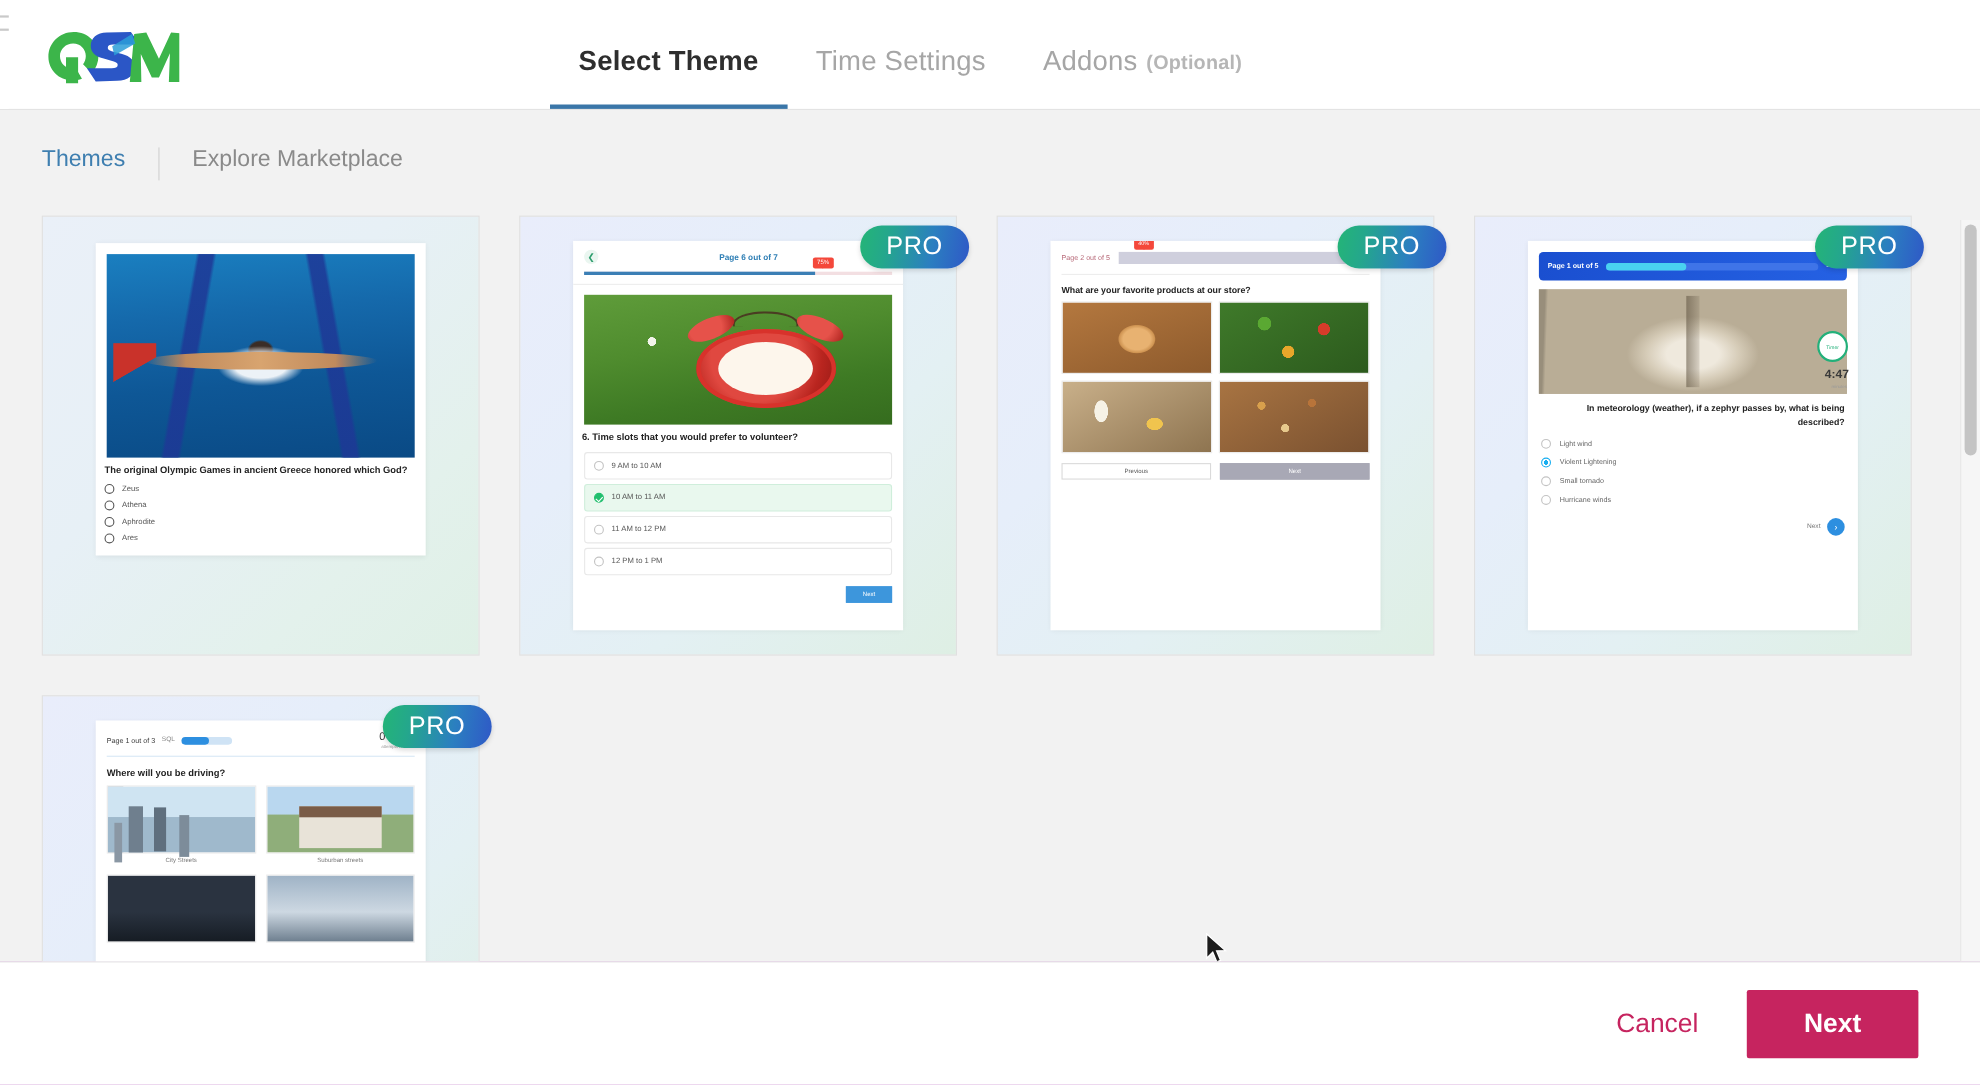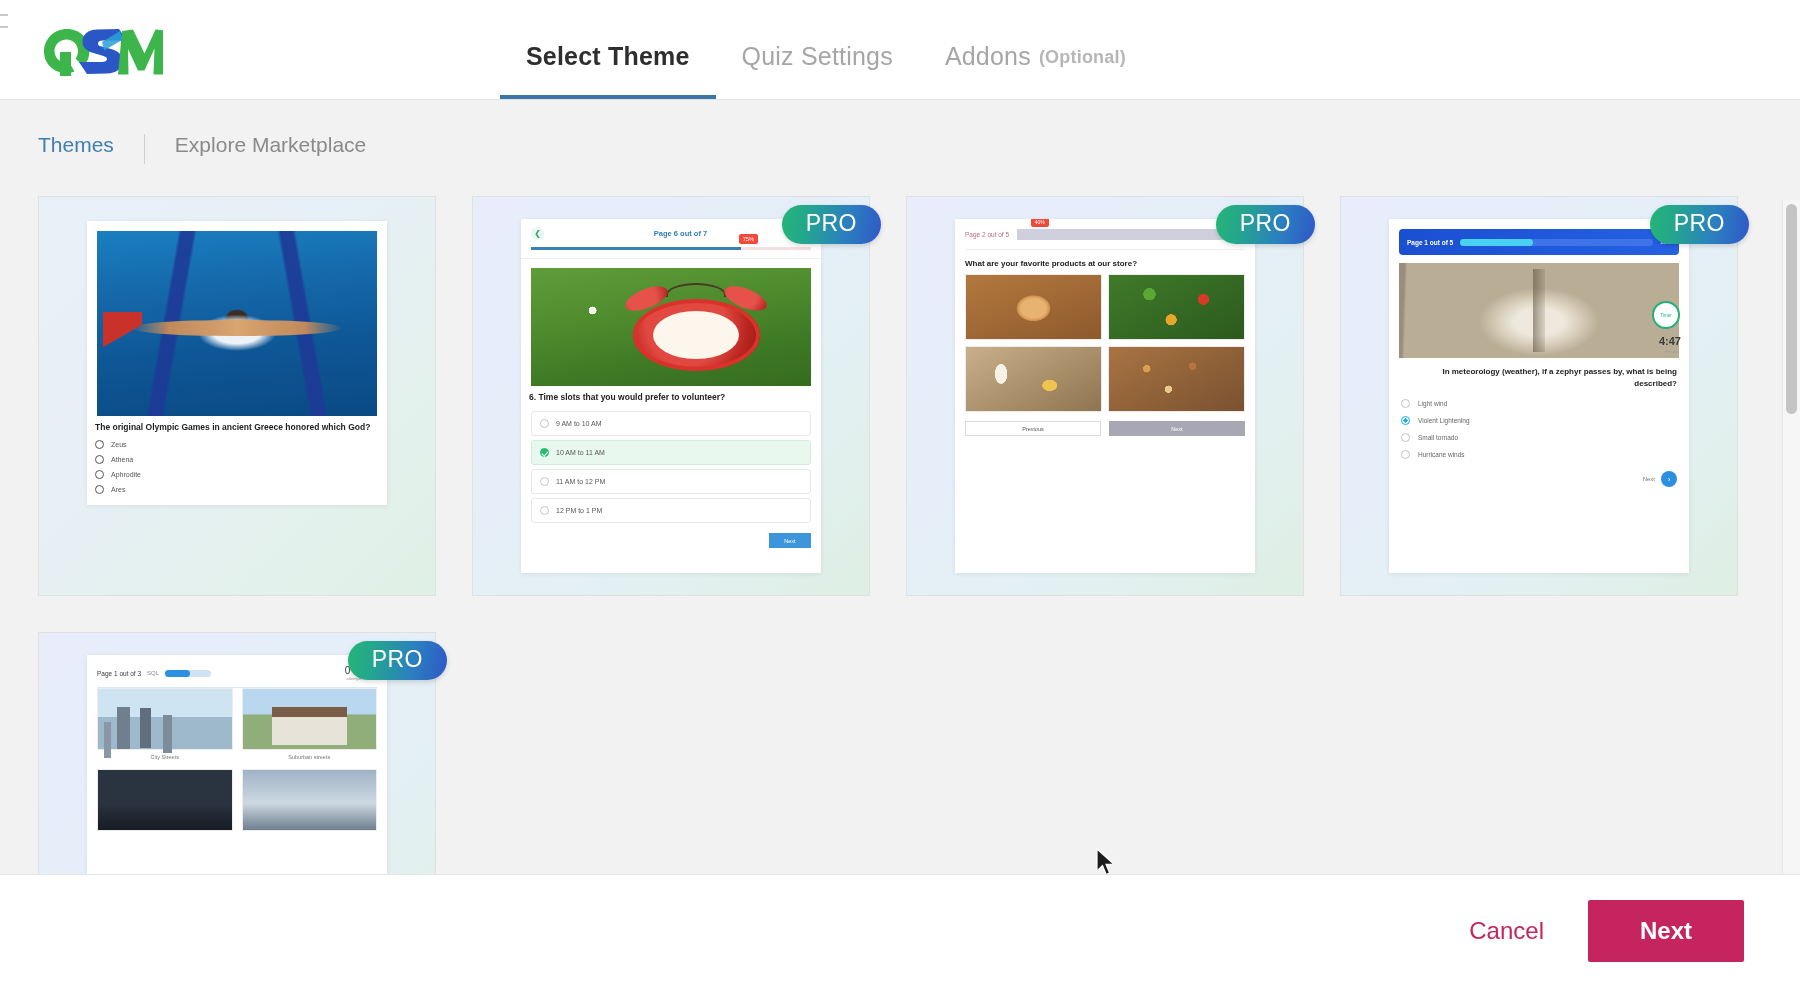--- a/index.html
+++ b/index.html
@@ -355,21 +355,21 @@
         <path d="M168 14l22-3 23 48 22-48 21 2-4 88h-21l2-52-20 44h-13l-20-43 1 51h-21z" fill="#3cb54a"></path>
         <path d="M128 36l36-22 6 17-38 22z" fill="#2b9ed8" opacity=".85"></path>
       </svg>
     </div>
 
     <div class="nav-tabs">
       <div class="tab active">
         <span>Select Theme</span>
       </div>
       <div class="tab">
-        <span>Quiz Settings</span>
+        <span>Time Settings</span>
       </div>
       <div class="tab">
         <span>Addons</span>
         <span class="sub">(Optional)</span>
       </div>
     </div>
   </div>
 
   <div class="content">
 
@@ -538,20 +538,21 @@
               <div class="c5-sql">SQL</div>
               <div class="c5-track">
                 <div class="c5-fill"></div>
               </div>
               <div style="margin-left:auto;text-align:center">
                 <div class="c5-dots">0 4 2</div>
                 <div class="c5-dots-lbl">attempts remain</div>
               </div>
             </div>
             <div class="c5-line"></div>
+            <div class="c5-q">Where will you be driving?</div>
             <div class="c5-grid">
               <div class="c5-cell">
                 <div class="c5-img img-city"></div>
                 <div class="c5-cap">City Streets</div>
               </div>
               <div class="c5-cell">
                 <div class="c5-img img-suburb"></div>
                 <div class="c5-cap">Suburban streets</div>
               </div>
               <div class="c5-cell">

